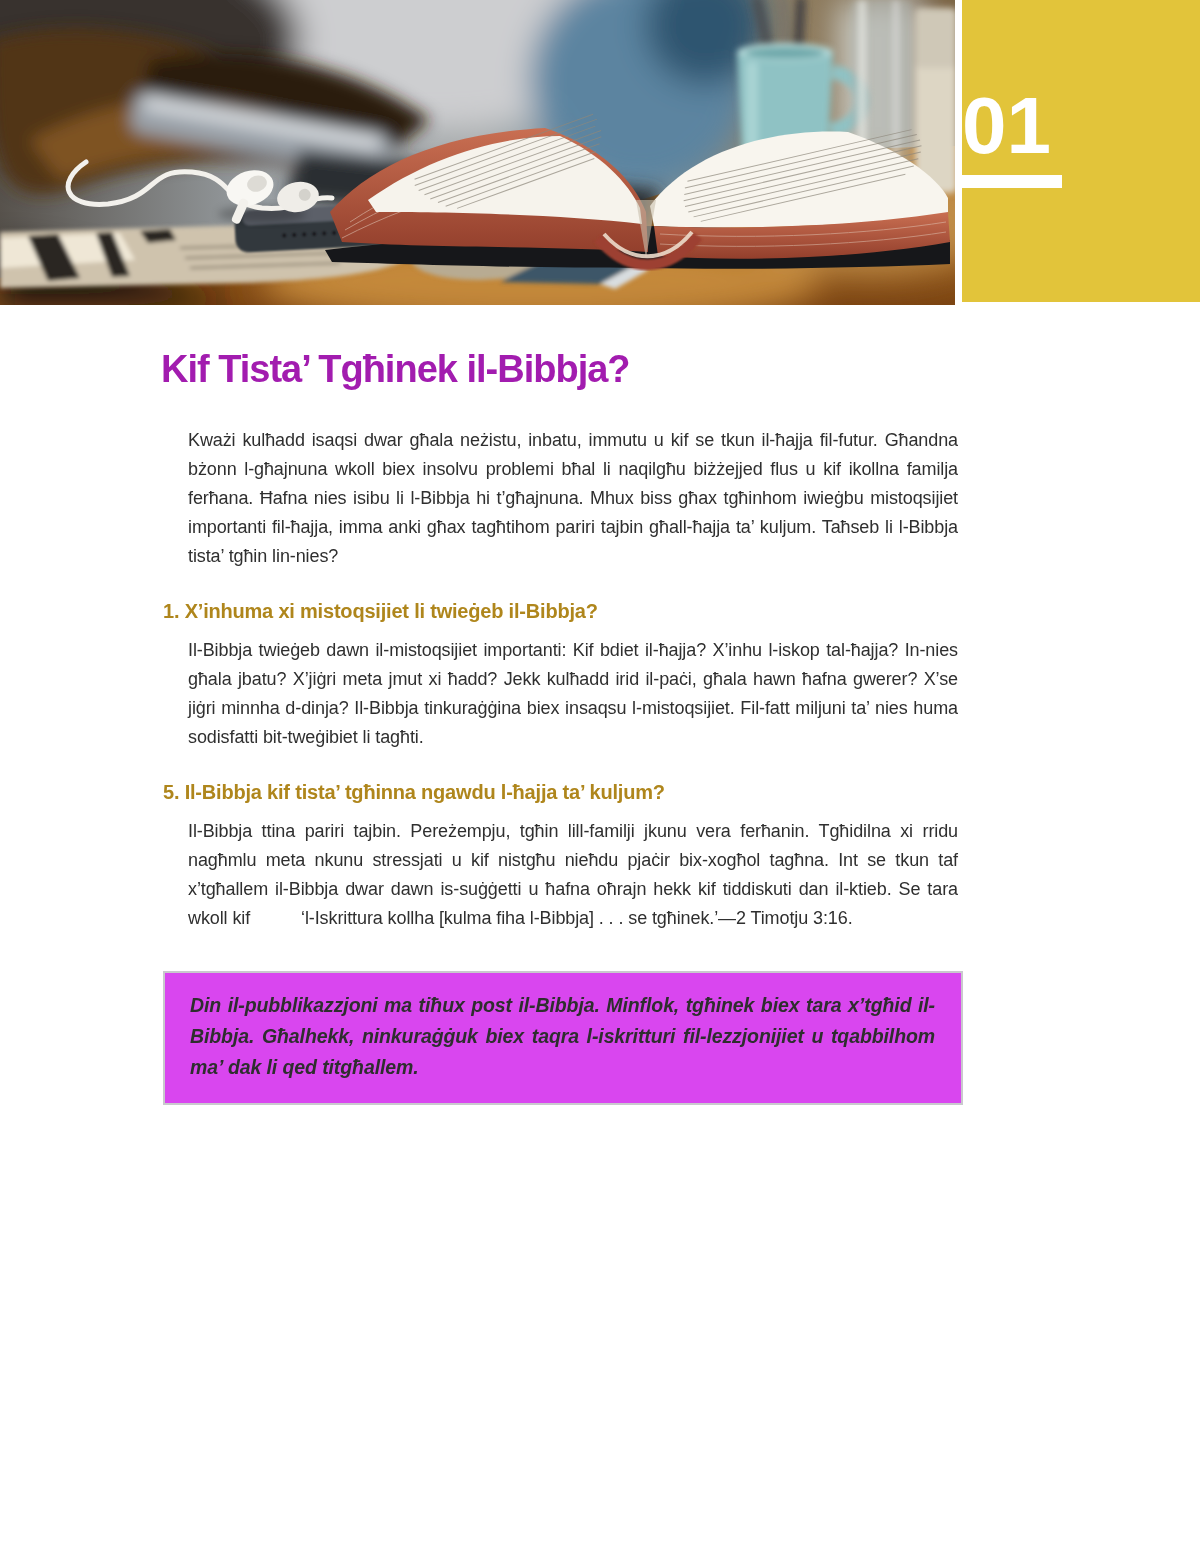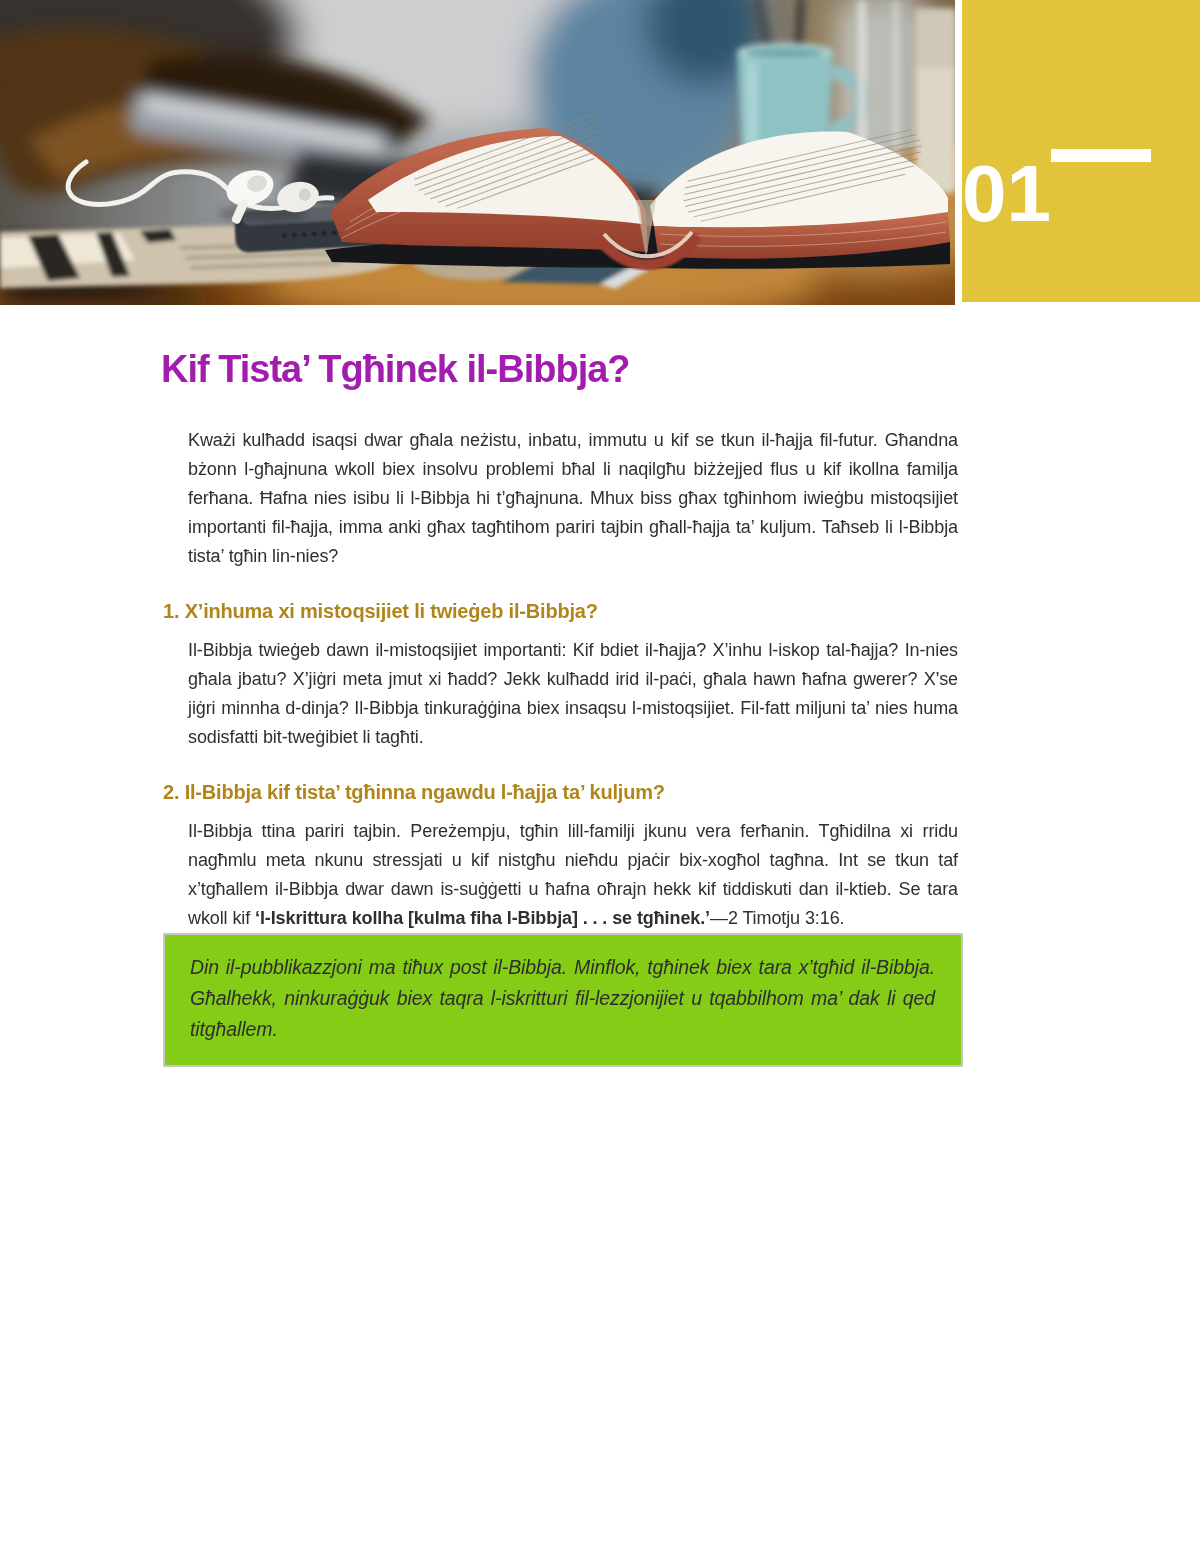--- a/index.html
+++ b/index.html
@@ -5,21 +5,21 @@
   html,body{margin:0;padding:0;}
   body{
     width:1200px;height:1543px;background:#ffffff;overflow:hidden;
     font-family:"Liberation Sans", sans-serif;
   }
   .hero{display:flex;height:305px;width:1200px;}
   .hero-photo{width:955px;height:305px;flex:none;overflow:hidden;background:#8e8e8e;}
   .hero-photo svg{display:block;}
   .chapter-badge{
     margin-left:7px;flex:1;background:#E2C43A;height:302px;
-    display:flex;flex-direction:row;align-items:center;
+    display:flex;flex-direction:column;align-items:flex-start;
   }
   .chapter-number{
     margin-top:86px;font-size:80px;line-height:1;font-weight:bold;color:#ffffff;
     letter-spacing:0px;
   }
   .chapter-underline{width:100px;height:13px;background:#ffffff;margin-top:9px;}
 
   main{width:800px;margin:0 0 0 163px;color:#2f2f2f;}
   h1{
     margin:45px 0 0 -2px;font-size:38px;line-height:1.05;font-weight:700;
@@ -28,28 +28,28 @@
   .para{
     margin:0 0 0 25px;width:770px;text-align:justify;
     font-size:18px;line-height:29px;color:#2f2f2f;letter-spacing:-0.1px;
   }
   .intro{margin-top:36px;}
   h2.q{
     font-size:20px;font-weight:700;color:#AF861C;letter-spacing:-0.2px;
     margin:28px 0 13px 0;line-height:1.2;
   }
   .note-box{
-    width:800px;box-sizing:border-box;
-    border:2px solid #c9c9cd;padding:17px 26px 20px 25px;background:#84cc16;
+    margin-top:38px;width:800px;box-sizing:border-box;
+    border:2px solid #c9c9cd;padding:17px 26px 20px 25px;background:#d946ef;font-weight:bold;
   }
   .note-box p{
     margin:0;font-style:italic;font-size:19.5px;line-height:31px;
     text-align:justify;color:#2e2e2e;letter-spacing:-0.1px;
   }
-  strong{font-weight:700;}
+  strong{font-weight:400;margin-left:46px;}
 </style>
 </head>
 <body>
 
 <div class="hero">
   <div class="hero-photo">
     <svg viewBox="0 0 955 305" width="955" height="305" aria-hidden="true">
       <defs>
         <linearGradient id="gBg" x1="0" y1="0" x2="1" y2="0">
           <stop offset="0" stop-color="#57524c"></stop>
@@ -245,20 +245,20 @@
   <h1>Kif Tista’ Tgħinek il-Bibbja?</h1>
 
   <p class="para intro">Kważi kulħadd isaqsi dwar għala neżistu, inbatu, immutu u kif se tkun il-ħajja fil-futur. Għandna bżonn l-għajnuna wkoll biex insolvu problemi bħal li naqilgħu biżżejjed flus u kif ikollna familja ferħana. Ħafna nies isibu li l-Bibbja hi t’għajnuna. Mhux biss għax tgħinhom iwieġbu mistoqsijiet importanti fil-ħajja, imma anki għax tagħtihom pariri tajbin għall-ħajja ta’ kuljum. Taħseb li l-Bibbja tista’ tgħin lin-nies?</p>
 
   <section>
     <h2 class="q">1. X’inhuma xi mistoqsijiet li twieġeb il-Bibbja?</h2>
     <p class="para">Il-Bibbja twieġeb dawn il-mistoqsijiet importanti: Kif bdiet il-ħajja? X’inhu l-iskop tal-ħajja? In-nies għala jbatu? X’jiġri meta jmut xi ħadd? Jekk kulħadd irid il-paċi, għala hawn ħafna gwerer? X’se jiġri minnha d-dinja? Il-Bibbja tinkuraġġina biex insaqsu l-mistoqsijiet. Fil-fatt miljuni ta’ nies huma sodisfatti bit-tweġibiet li tagħti.</p>
   </section>
 
   <section>
-    <h2 class="q">2. Il-Bibbja kif tista’ tgħinna ngawdu l-ħajja ta’ kuljum?</h2>
+    <h2 class="q">5. Il-Bibbja kif tista’ tgħinna ngawdu l-ħajja ta’ kuljum?</h2>
     <p class="para"><span>Il-Bibbja ttina pariri tajbin. Pereżempju, tgħin lill-familji jkunu vera ferħanin. Tgħidilna xi rridu nagħmlu meta nkunu stressjati u kif nistgħu nieħdu pjaċir bix-xogħol tagħna. Int se tkun taf x’tgħallem il-Bibbja dwar dawn is-suġġetti u ħafna oħrajn hekk kif tiddiskuti dan il-ktieb. Se tara wkoll kif </span><strong>‘l-Iskrittura kollha [kulma fiha l-Bibbja] . . . se tgħinek.’</strong><span>—2 Timotju 3:16.</span></p>
   </section>
 
   <aside class="note-box">
     <p>Din il-pubblikazzjoni ma tiħux post il-Bibbja. Minflok, tgħinek biex tara x’tgħid il-Bibbja. Għalhekk, ninkuraġġuk biex taqra l-iskritturi fil-lezzjonijiet u tqabbilhom ma’ dak li qed titgħallem.</p>
   </aside>
 </main>
 
 </body></html>

